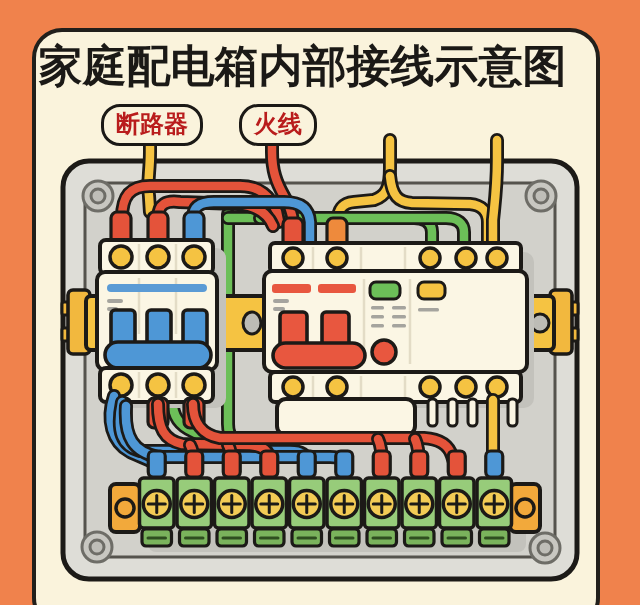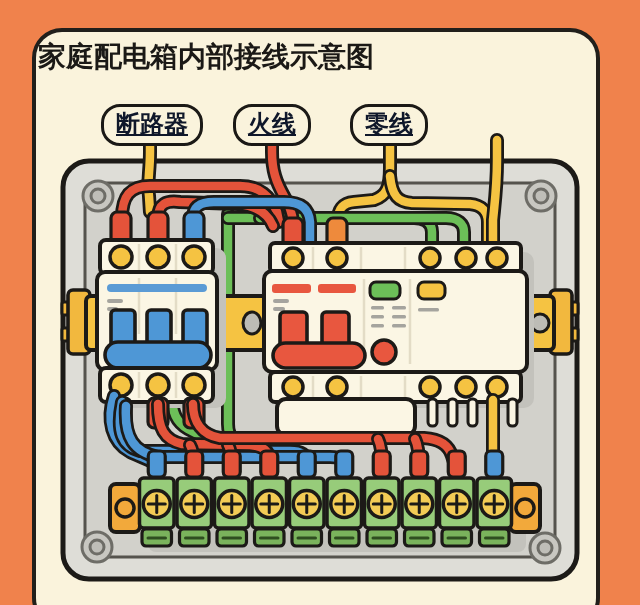--- a/index.html
+++ b/index.html
@@ -9,29 +9,29 @@
     background:#F0824C;
   }
   .stage{position:absolute;inset:0;width:640px;height:605px;}
   .card{
     position:absolute;left:32px;top:28px;width:568px;height:600px;
     background:#FAF3DC;border:4px solid #211F1B;border-radius:30px;
     box-sizing:border-box;
   }
   .illus{position:absolute;left:0;top:0;}
   .title{
-    position:absolute;left:38px;top:42px;width:545px;
-    text-align:left;font-size:28px;font-weight:900;color:#1B1916;
+    position:absolute;left:30px;top:42px;width:545px;
+    text-align:center;font-size:44px;font-weight:900;color:#1B1916;
     letter-spacing:0px;line-height:1.1;white-space:nowrap;
   }
   .pill{
     position:absolute;top:104px;transform:translateX(-50%);
     background:#FAF3DC;border:3.5px solid #1B1916;border-radius:19px;
-    padding:1px 12px 3px 12px;font-size:24px;font-weight:700;color:#0f172a;
-    line-height:32px;white-space:nowrap;box-sizing:border-box;text-decoration:underline;
+    padding:1px 12px 3px 12px;font-size:24px;font-weight:700;color:#b91c1c;
+    line-height:32px;white-space:nowrap;box-sizing:border-box;
   }
   .wire{fill:none;stroke-linecap:round;stroke-linejoin:round;}
   .outl{stroke:#1C1A17;}
   .body-cream{fill:#FBF6E4;stroke:#1C1A17;stroke-width:4;}
   .term-circle{fill:#F5C342;stroke:#1C1A17;stroke-width:3.5;}
   .sleeve{stroke:#1C1A17;stroke-width:3.2;}
   .s-red{fill:#E4533A;} .s-blue{fill:#4E97D6;} .s-orange{fill:#EE8A3C;}
   .tgl-blue{fill:#4E97D6;stroke:#1C1A17;stroke-width:3.6;}
   .tgl-red{fill:#E8573F;stroke:#1C1A17;stroke-width:3.6;}
   .dash{fill:#A5A49E;}
@@ -337,15 +337,14 @@
         <rect x="335.75" y="451" width="17" height="26" rx="5" fill="#4E97D6" stroke="#1C1A17" stroke-width="3.2"></rect>
         <rect x="373.25" y="451" width="17" height="26" rx="5" fill="#E4533A" stroke="#1C1A17" stroke-width="3.2"></rect>
         <rect x="410.75" y="451" width="17" height="26" rx="5" fill="#E4533A" stroke="#1C1A17" stroke-width="3.2"></rect>
         <rect x="448.25" y="451" width="17" height="26" rx="5" fill="#E4533A" stroke="#1C1A17" stroke-width="3.2"></rect>
         <rect x="485.75" y="451" width="17" height="26" rx="5" fill="#4E97D6" stroke="#1C1A17" stroke-width="3.2"></rect>
       </g>
   </svg>
 
   <div class="title">家庭配电箱内部接线示意图</div>
   <div class="pill" style="left:152px">断路器</div>
-  <div class="pill" style="left:272px">火线</div>
-  <div class="pill" style="left:389px">零线</div>
+  <div class="pill" style="left:278px">火线</div>
 </div>
 
 </body></html>

